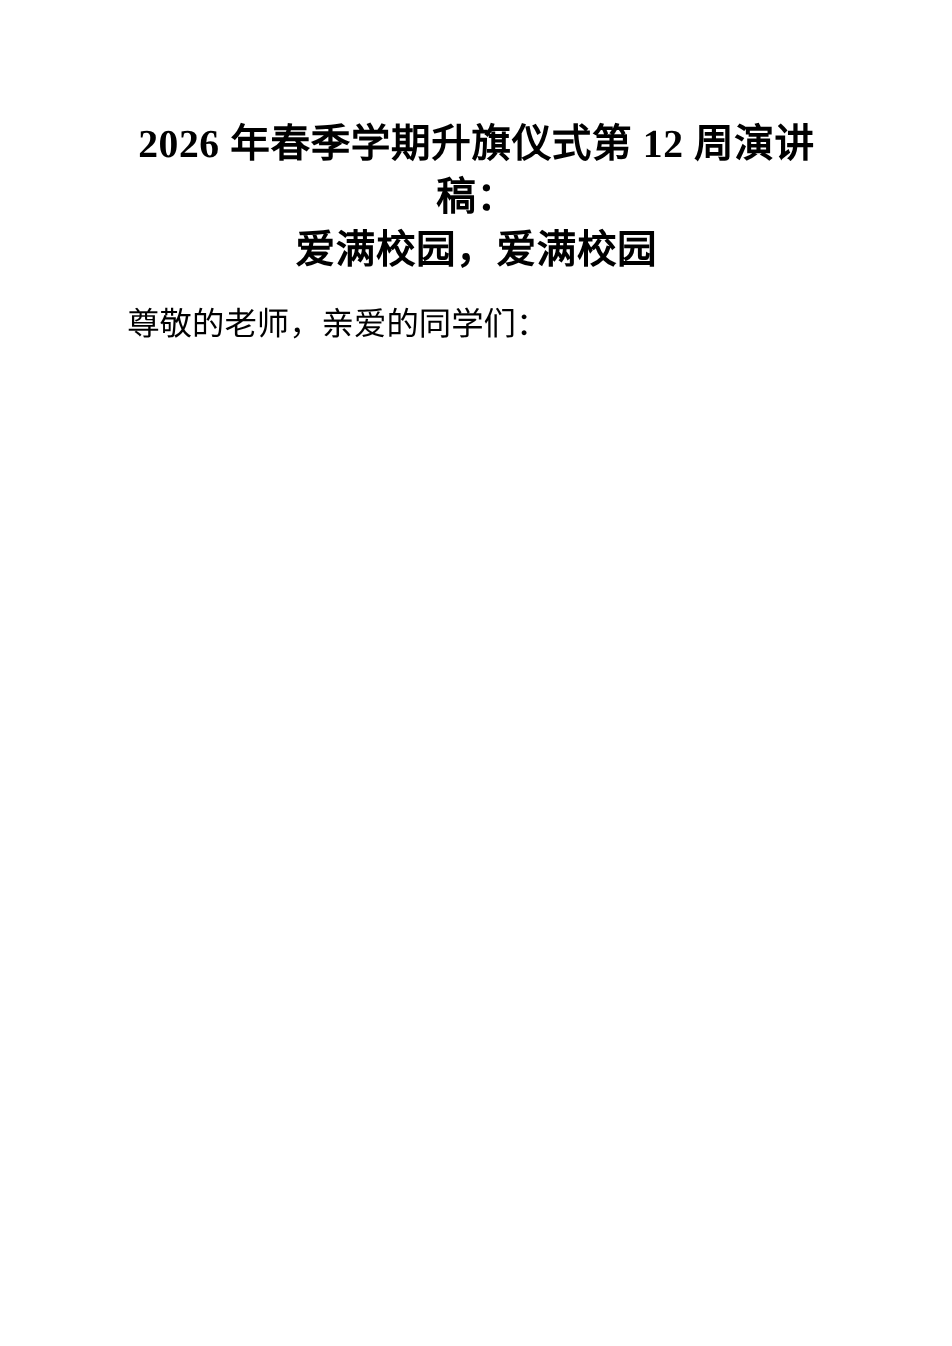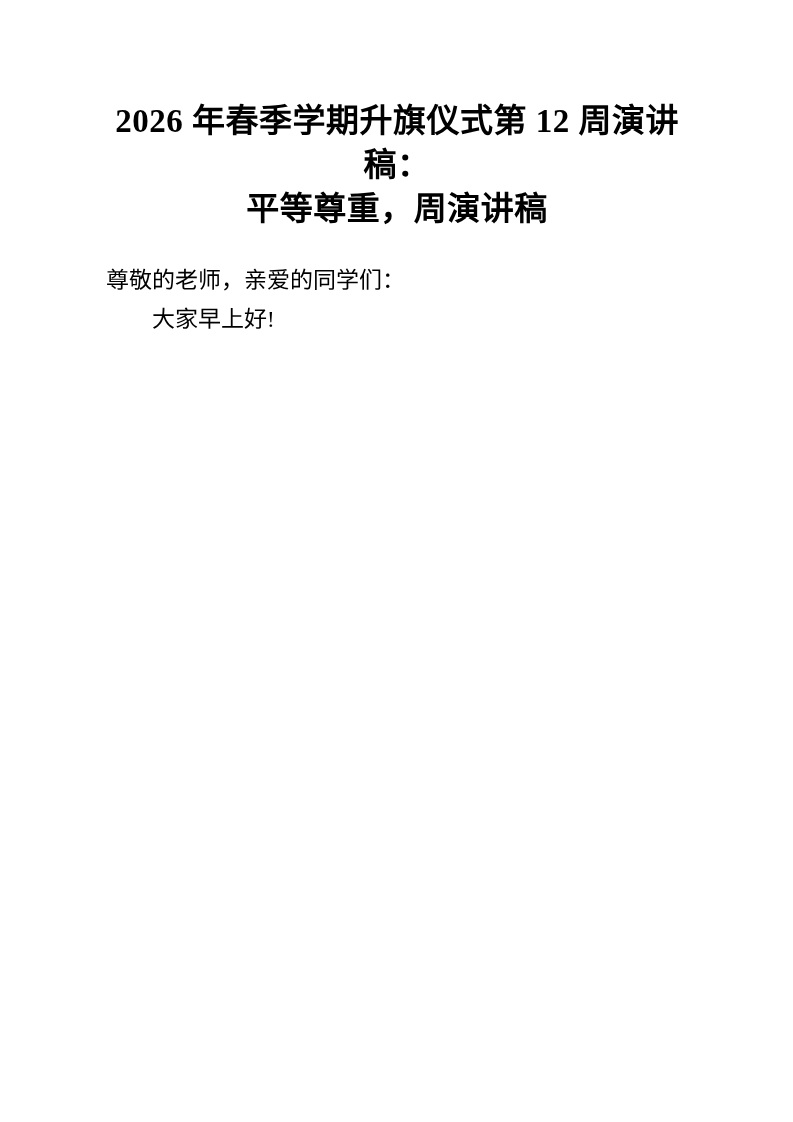--- a/index.html
+++ b/index.html
@@ -22,22 +22,22 @@
   .doc-title {
     margin: 0;
     font-size: 33px;
     line-height: 44px;
     font-weight: bold;
     text-align: center;
     letter-spacing: 0.5px;
   }
   .title-line { display: block; }
   .doc-body {
-    margin-top: 31px;
-    font-size: 23px;
+    margin-top: 20px;
+    font-size: 27px;
     line-height: 38.5px;
     text-align: justify;
   }
   .doc-body p {
     margin: 0;
     padding: 0;
   }
   .doc-body p.indent {
     text-indent: 2em;
   }
@@ -61,26 +61,25 @@
     color: #1a1a1a;
   }
 </style>
 </head>
 <body>
 
 <div class="page">
 
   <h1 class="doc-title">
     <span class="title-line">2026 年春季学期升旗仪式第 12 周演讲稿：</span>
-    <span class="title-line">平等尊重，周演讲稿</span>
+    <span class="title-line">爱满校园，爱满校园</span>
   </h1>
 
   <div class="doc-body">
       <p class="">尊敬的老师，亲爱的同学们：</p>
-      <p class="indent">大家早上好!</p>
     </div>
 
   <div class="page-footer">
     <span class="dash">—</span>
     <span class="pagenum">1</span>
     <span class="dash">—</span>
   </div>
 
 </div>
 

